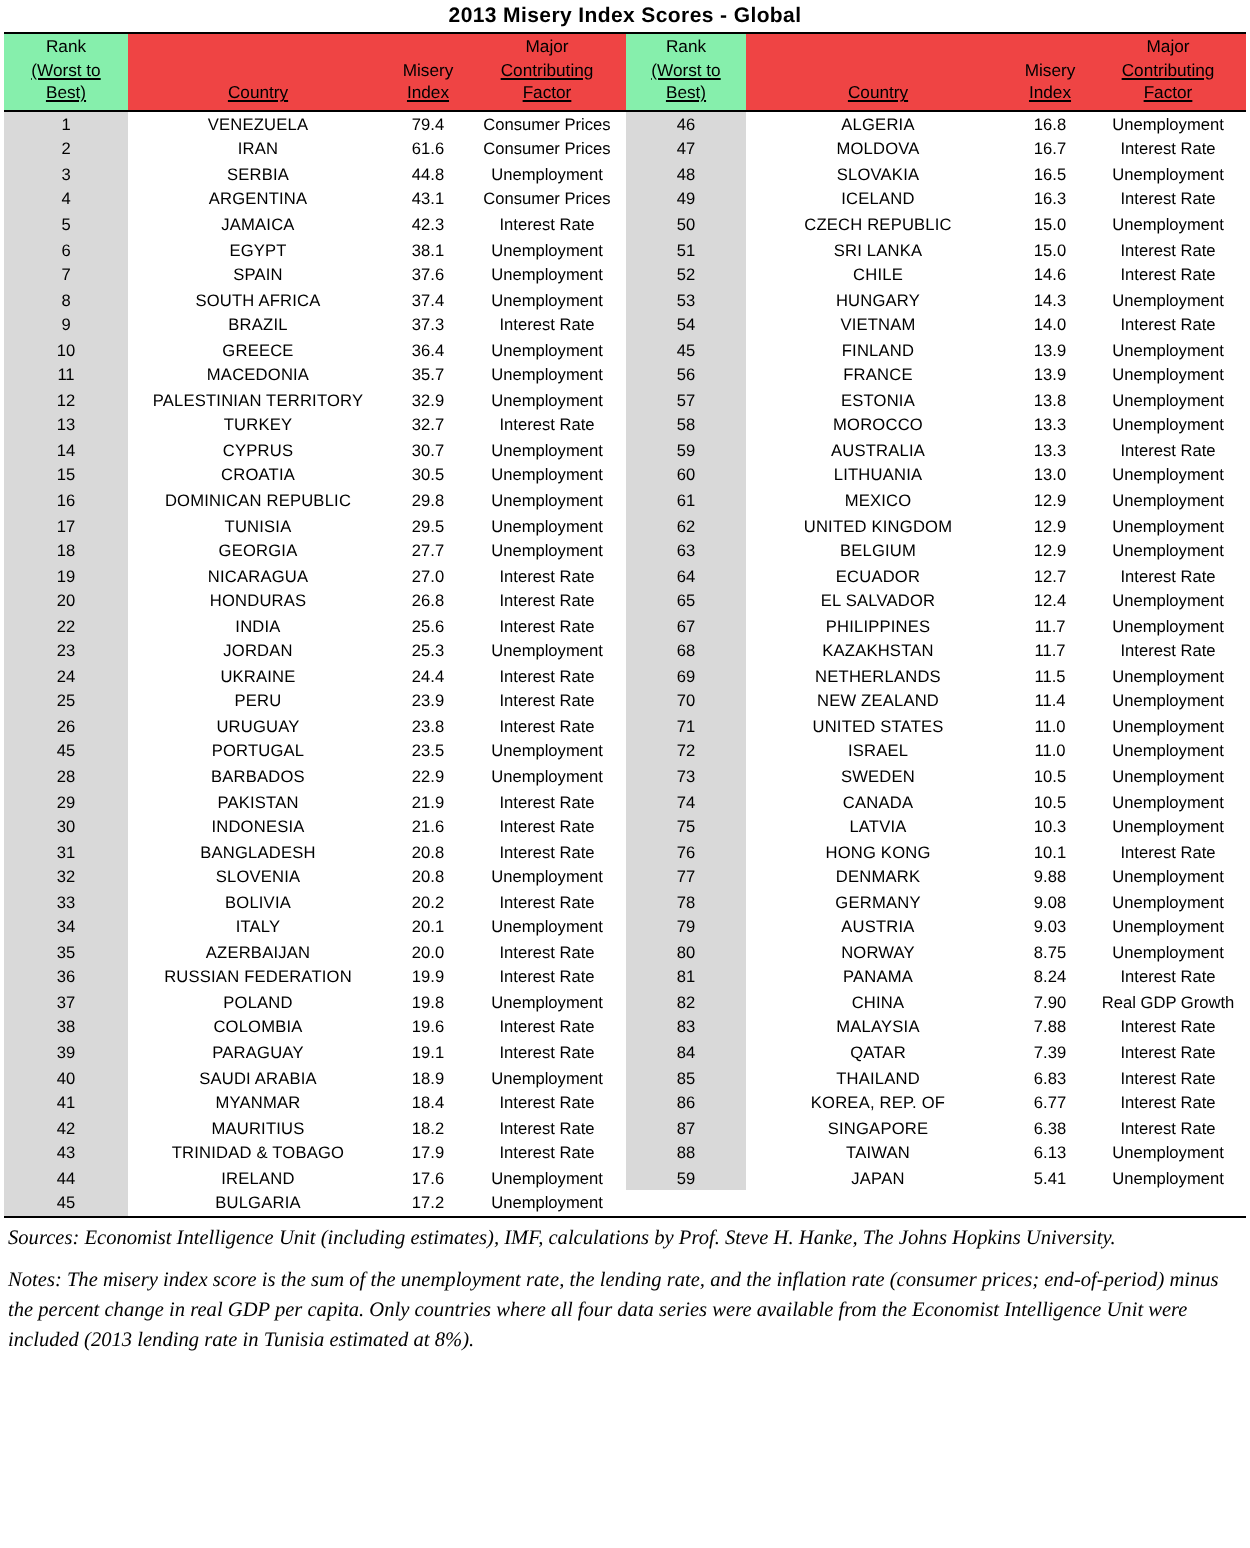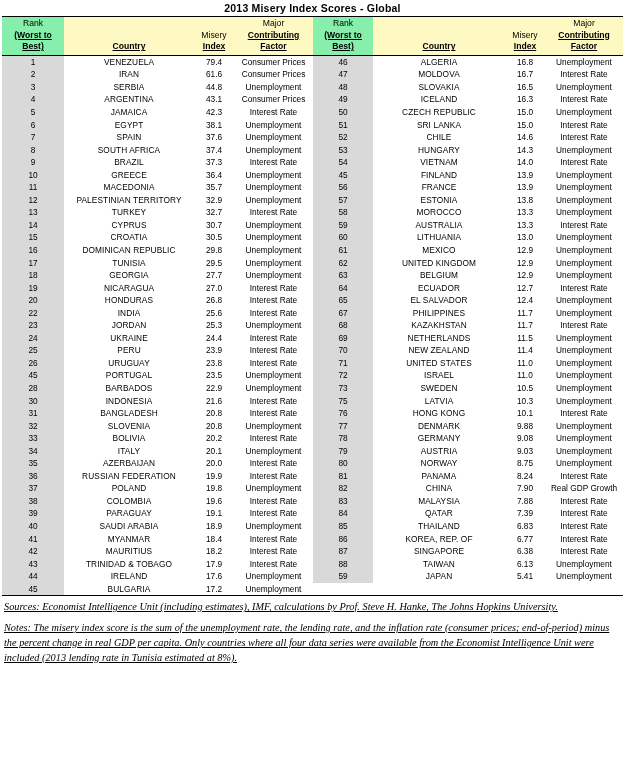--- a/index.html
+++ b/index.html
@@ -56,29 +56,28 @@
 
   table.misery thead th {
     font-weight: normal;
     font-size: 8.6px;
     vertical-align: bottom;
     padding: 1px 2px 2px 2px;
     line-height: 1.35;
     text-align: center;
     border-top: 1.2px solid #000;
     border-bottom: 1.7px solid #000;
-    background: #fef9c3;
+    background: #ef4444;
   }
   table.misery thead th.shade {
     background: #86efac;
   }
   .hdr-u {
     text-decoration: underline;
     display: block;
-    font-weight: bold;
   }
   .hdr-line {
     display: block;
   }
 
   table.misery tbody td {
     padding: 0px 2px;
     height: 12.55px;
     line-height: 12.55px;
     text-align: center;
@@ -105,21 +104,20 @@
     width: 621px;
     margin: 0 2px;
   }
 
   .notes {
     padding: 4px 4px 0 4px;
     font-family: "Liberation Serif", serif;
     font-style: italic;
     font-size: 10.3px;
     line-height: 1.45;
-    text-decoration: underline;
   }
   .notes p {
     margin: 0 0 6px 0;
   }
   .notes p:last-child { margin-bottom: 0; }
 </style>
 </head>
 <body>
 
 <div class="page">
@@ -442,20 +440,30 @@
             <td class="shade leftgrp">28</td>
             <td class="ctry leftgrp">BARBADOS</td>
             <td class="idx leftgrp">22.9</td>
             <td class="fct leftgrp">Unemployment</td>
             <td class="shade">73</td>
             <td class="ctry">SWEDEN</td>
             <td class="idx">10.5</td>
             <td class="fct">Unemployment</td>
           </tr>
           <tr>
+            <td class="shade leftgrp">29</td>
+            <td class="ctry leftgrp">PAKISTAN</td>
+            <td class="idx leftgrp">21.9</td>
+            <td class="fct leftgrp">Interest Rate</td>
+            <td class="shade">74</td>
+            <td class="ctry">CANADA</td>
+            <td class="idx">10.5</td>
+            <td class="fct">Unemployment</td>
+          </tr>
+          <tr>
             <td class="shade leftgrp">30</td>
             <td class="ctry leftgrp">INDONESIA</td>
             <td class="idx leftgrp">21.6</td>
             <td class="fct leftgrp">Interest Rate</td>
             <td class="shade">75</td>
             <td class="ctry">LATVIA</td>
             <td class="idx">10.3</td>
             <td class="fct">Unemployment</td>
           </tr>
           <tr>

